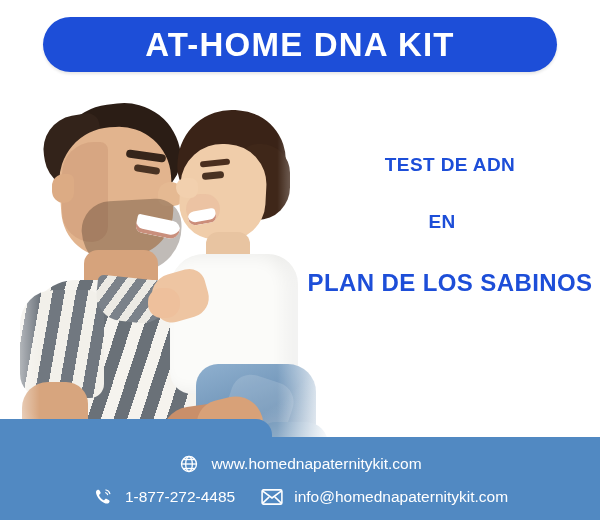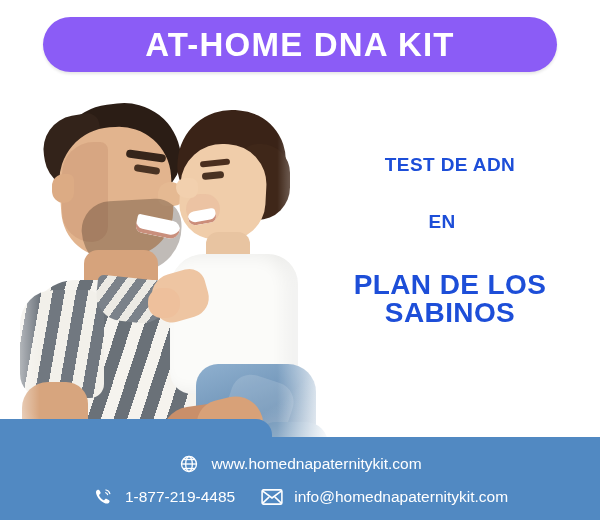--- a/index.html
+++ b/index.html
@@ -14,21 +14,21 @@
     width:600px;height:520px;
     background:#ffffff;
     overflow:hidden;
   }
 
   
   .title-pill{
     position:absolute;
     left:43px;top:17px;
     width:514px;height:55px;
-    background:#8b5cf6;
+    background:#1d4ed8;
     border-radius:28px;
     display:flex;align-items:center;justify-content:center;
     box-shadow:0 2px 3px rgba(0,0,0,0.10);
   }
   .title-pill .title-text{
     color:#ffffff;
     font-size:33px;
     font-weight:bold;
     letter-spacing:1.2px;
     white-space:nowrap;
@@ -237,21 +237,21 @@
   .copy .line{
     color:#1d4ed8;
     font-size:19px;
     font-weight:bold;
     letter-spacing:.4px;
     line-height:1;
     text-shadow:0 1px 1px rgba(255,255,255,0.9);
   }
   .copy .l1{margin:0 0 0 0;}
   .copy .l2{margin:38px 16px 0 0;}
-  .copy .l3{margin:40px 0 0 0;font-size:28px;}
+  .copy .l3{margin:40px 0 0 0;font-size:24px;}
 
   
   .footer{
     position:absolute;
     left:0;right:0;bottom:0;
     height:83px;
     background:#5189C2;
   }
   .footer-notch{
     position:absolute;
@@ -358,21 +358,21 @@
 
       <div class="f-row row2">
         <div class="f-item">
           <span class="f-icon">
             <svg width="20" height="20" viewBox="0 0 24 24">
               <path d="M6.2 3.2c-.9 0-1.9.7-2.3 1.7-.5 1.3-.3 2.9.5 4.8 1 2.4 2.6 4.7 4.6 6.5 2 1.8 4.2 3 6.2 3.5 1.6.4 2.9.2 3.7-.6.7-.7 1.1-1.6 1-2.3-.1-.5-.4-.8-1.1-1.2l-2.3-1.3c-.7-.4-1.3-.3-1.8.2l-1 1c-.4.4-.8.4-1.4.1-1-.5-2.1-1.4-3-2.4-.9-1-1.6-2-1.9-2.9-.2-.6-.1-1 .3-1.4l1-.9c.5-.5.6-1.1.3-1.8L7.8 4.3c-.3-.7-.7-1-1.2-1.1-.1 0-.3 0-.4 0z" fill="#ffffff"></path>
               <path d="M15.6 3.6c2.2.4 4 2.1 4.6 4.3" stroke="#ffffff" stroke-width="1.5" fill="none" stroke-linecap="round"></path>
               <path d="M15.2 6.9c1.1.3 2 1.2 2.3 2.3" stroke="#ffffff" stroke-width="1.5" fill="none" stroke-linecap="round"></path>
             </svg>
           </span>
-          <span class="f-text">1-877-219-4485</span>
+          <span class="f-text">1-877-272-4485</span>
         </div>
 
         <div class="f-item">
           <span class="f-icon">
             <svg width="22" height="18" viewBox="0 0 24 18" fill="none" stroke="#ffffff" stroke-width="1.7">
               <rect x="1.2" y="1.2" width="21.6" height="15.6" rx="1.6"></rect>
               <path d="M1.6 2.2 L12 10 L22.4 2.2"></path>
               <path d="M1.6 15.9 L9 8.8 M22.4 15.9 L15 8.8"></path>
             </svg>
           </span>

